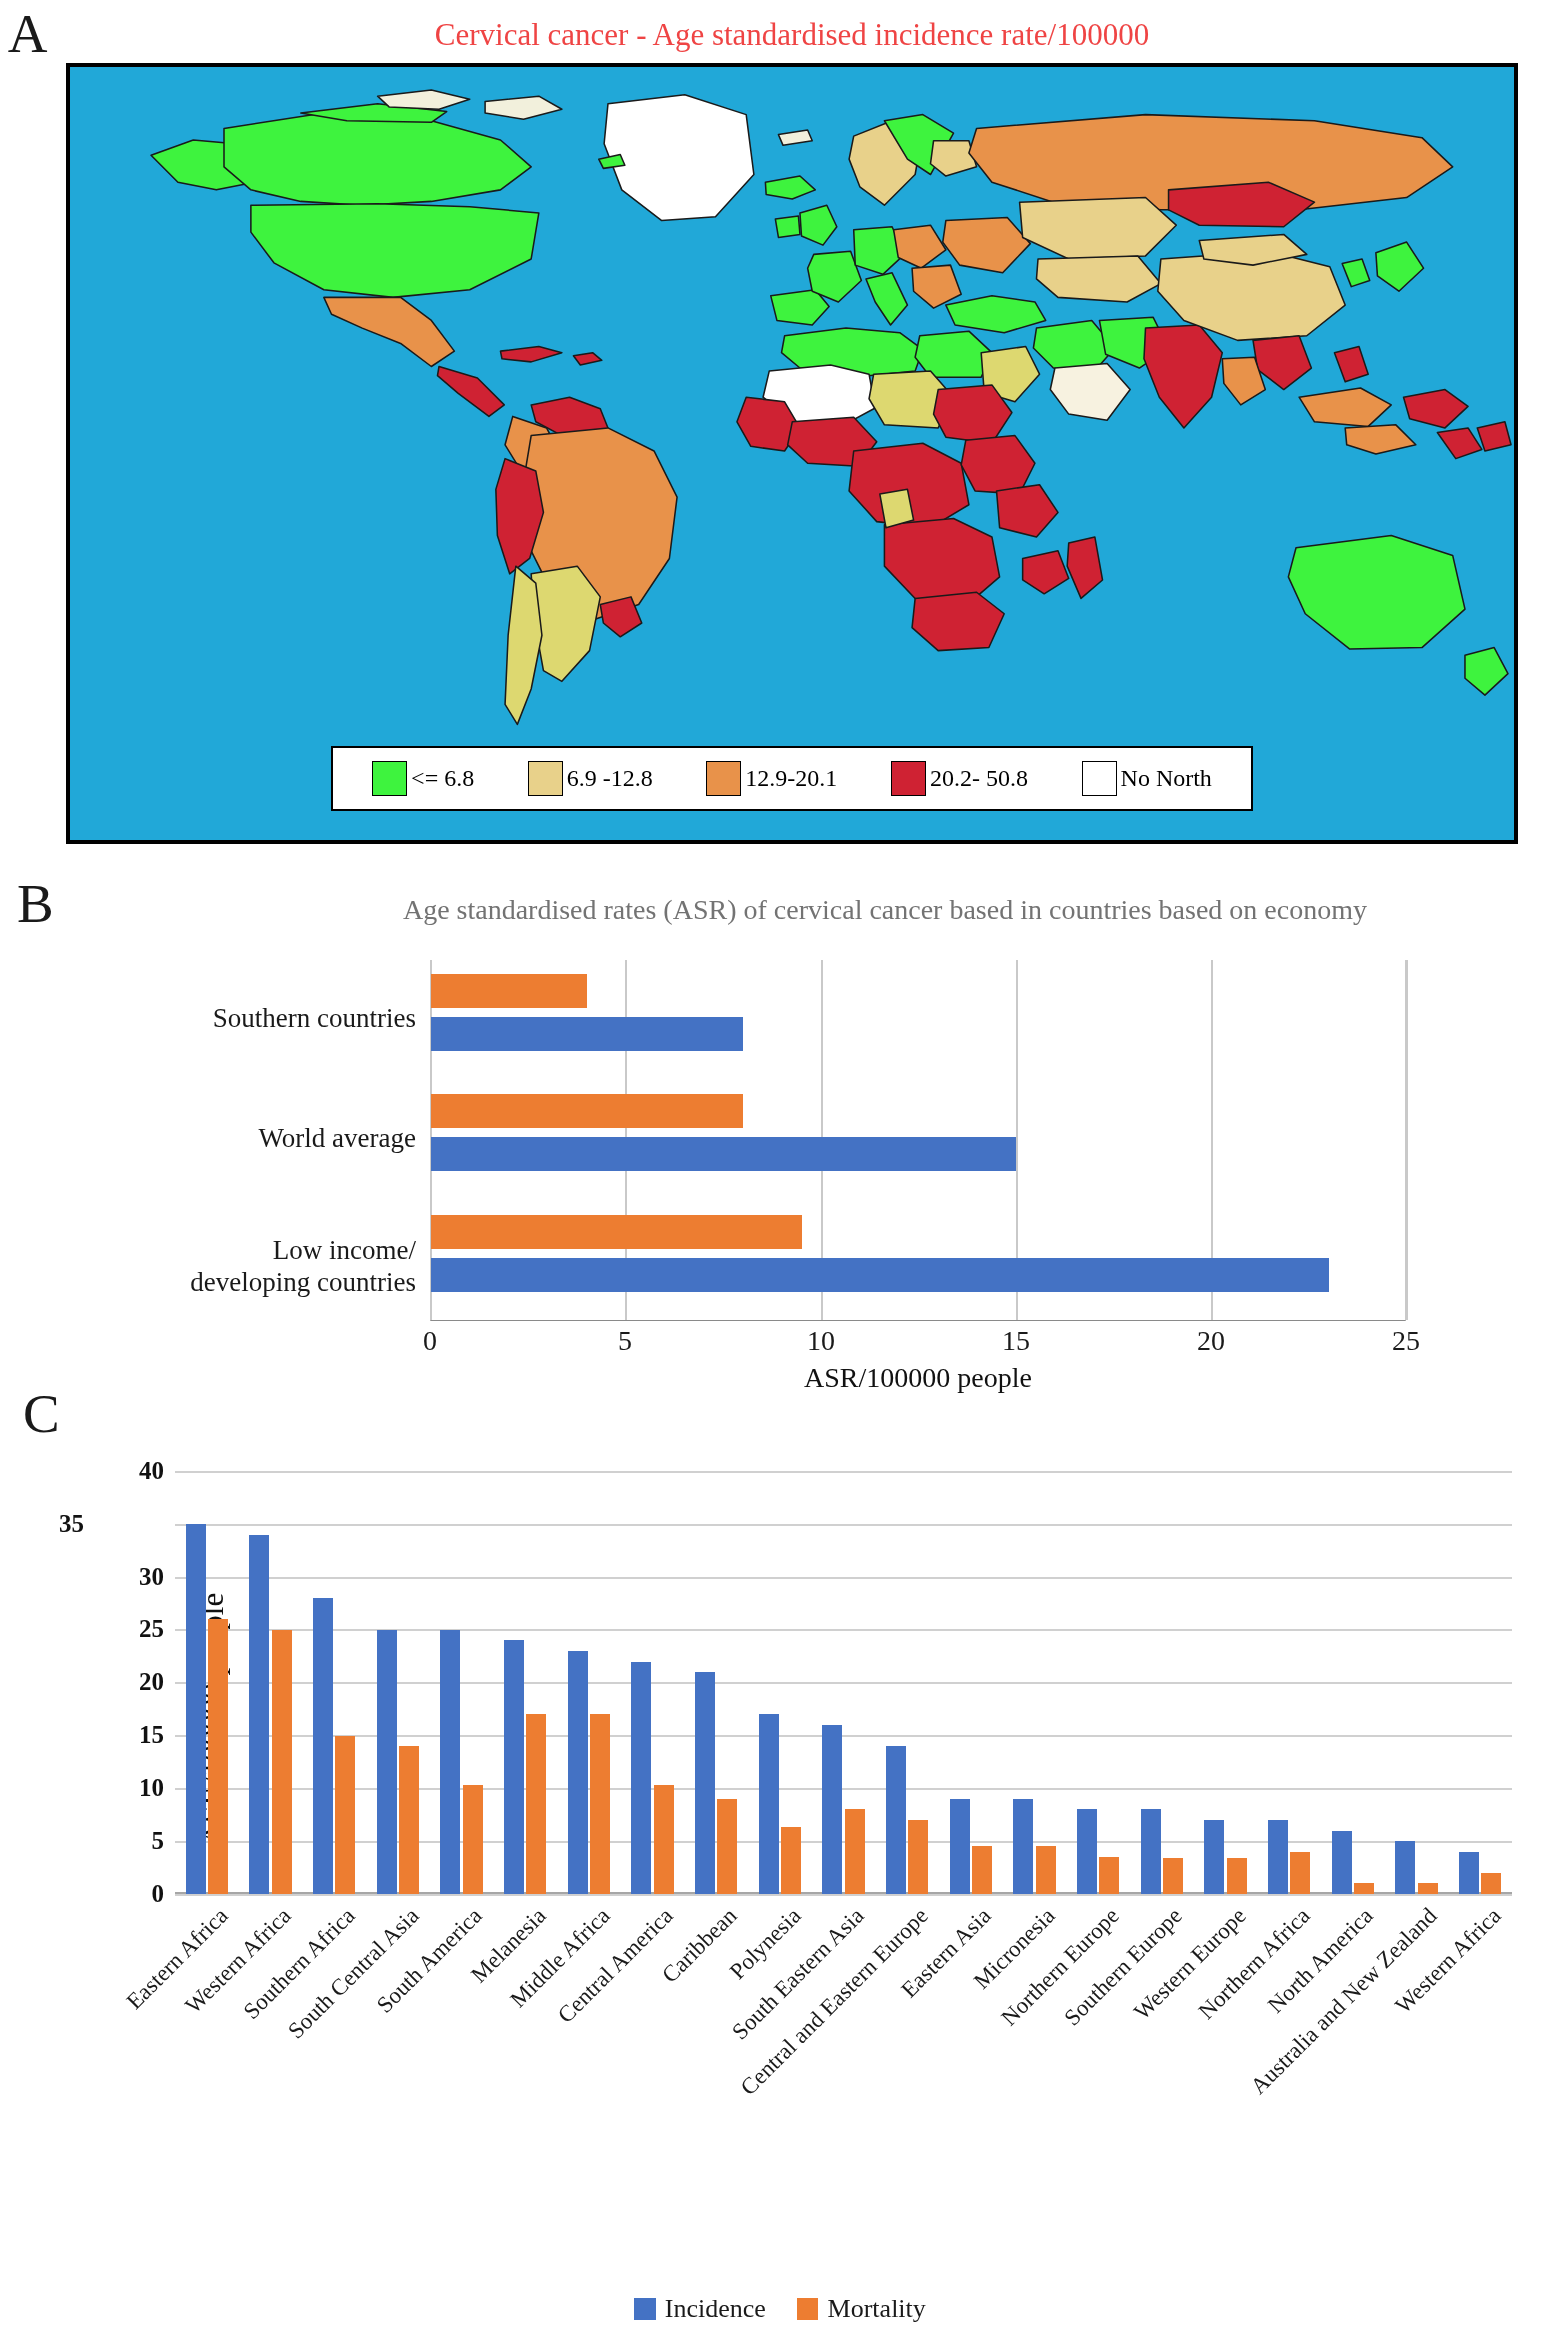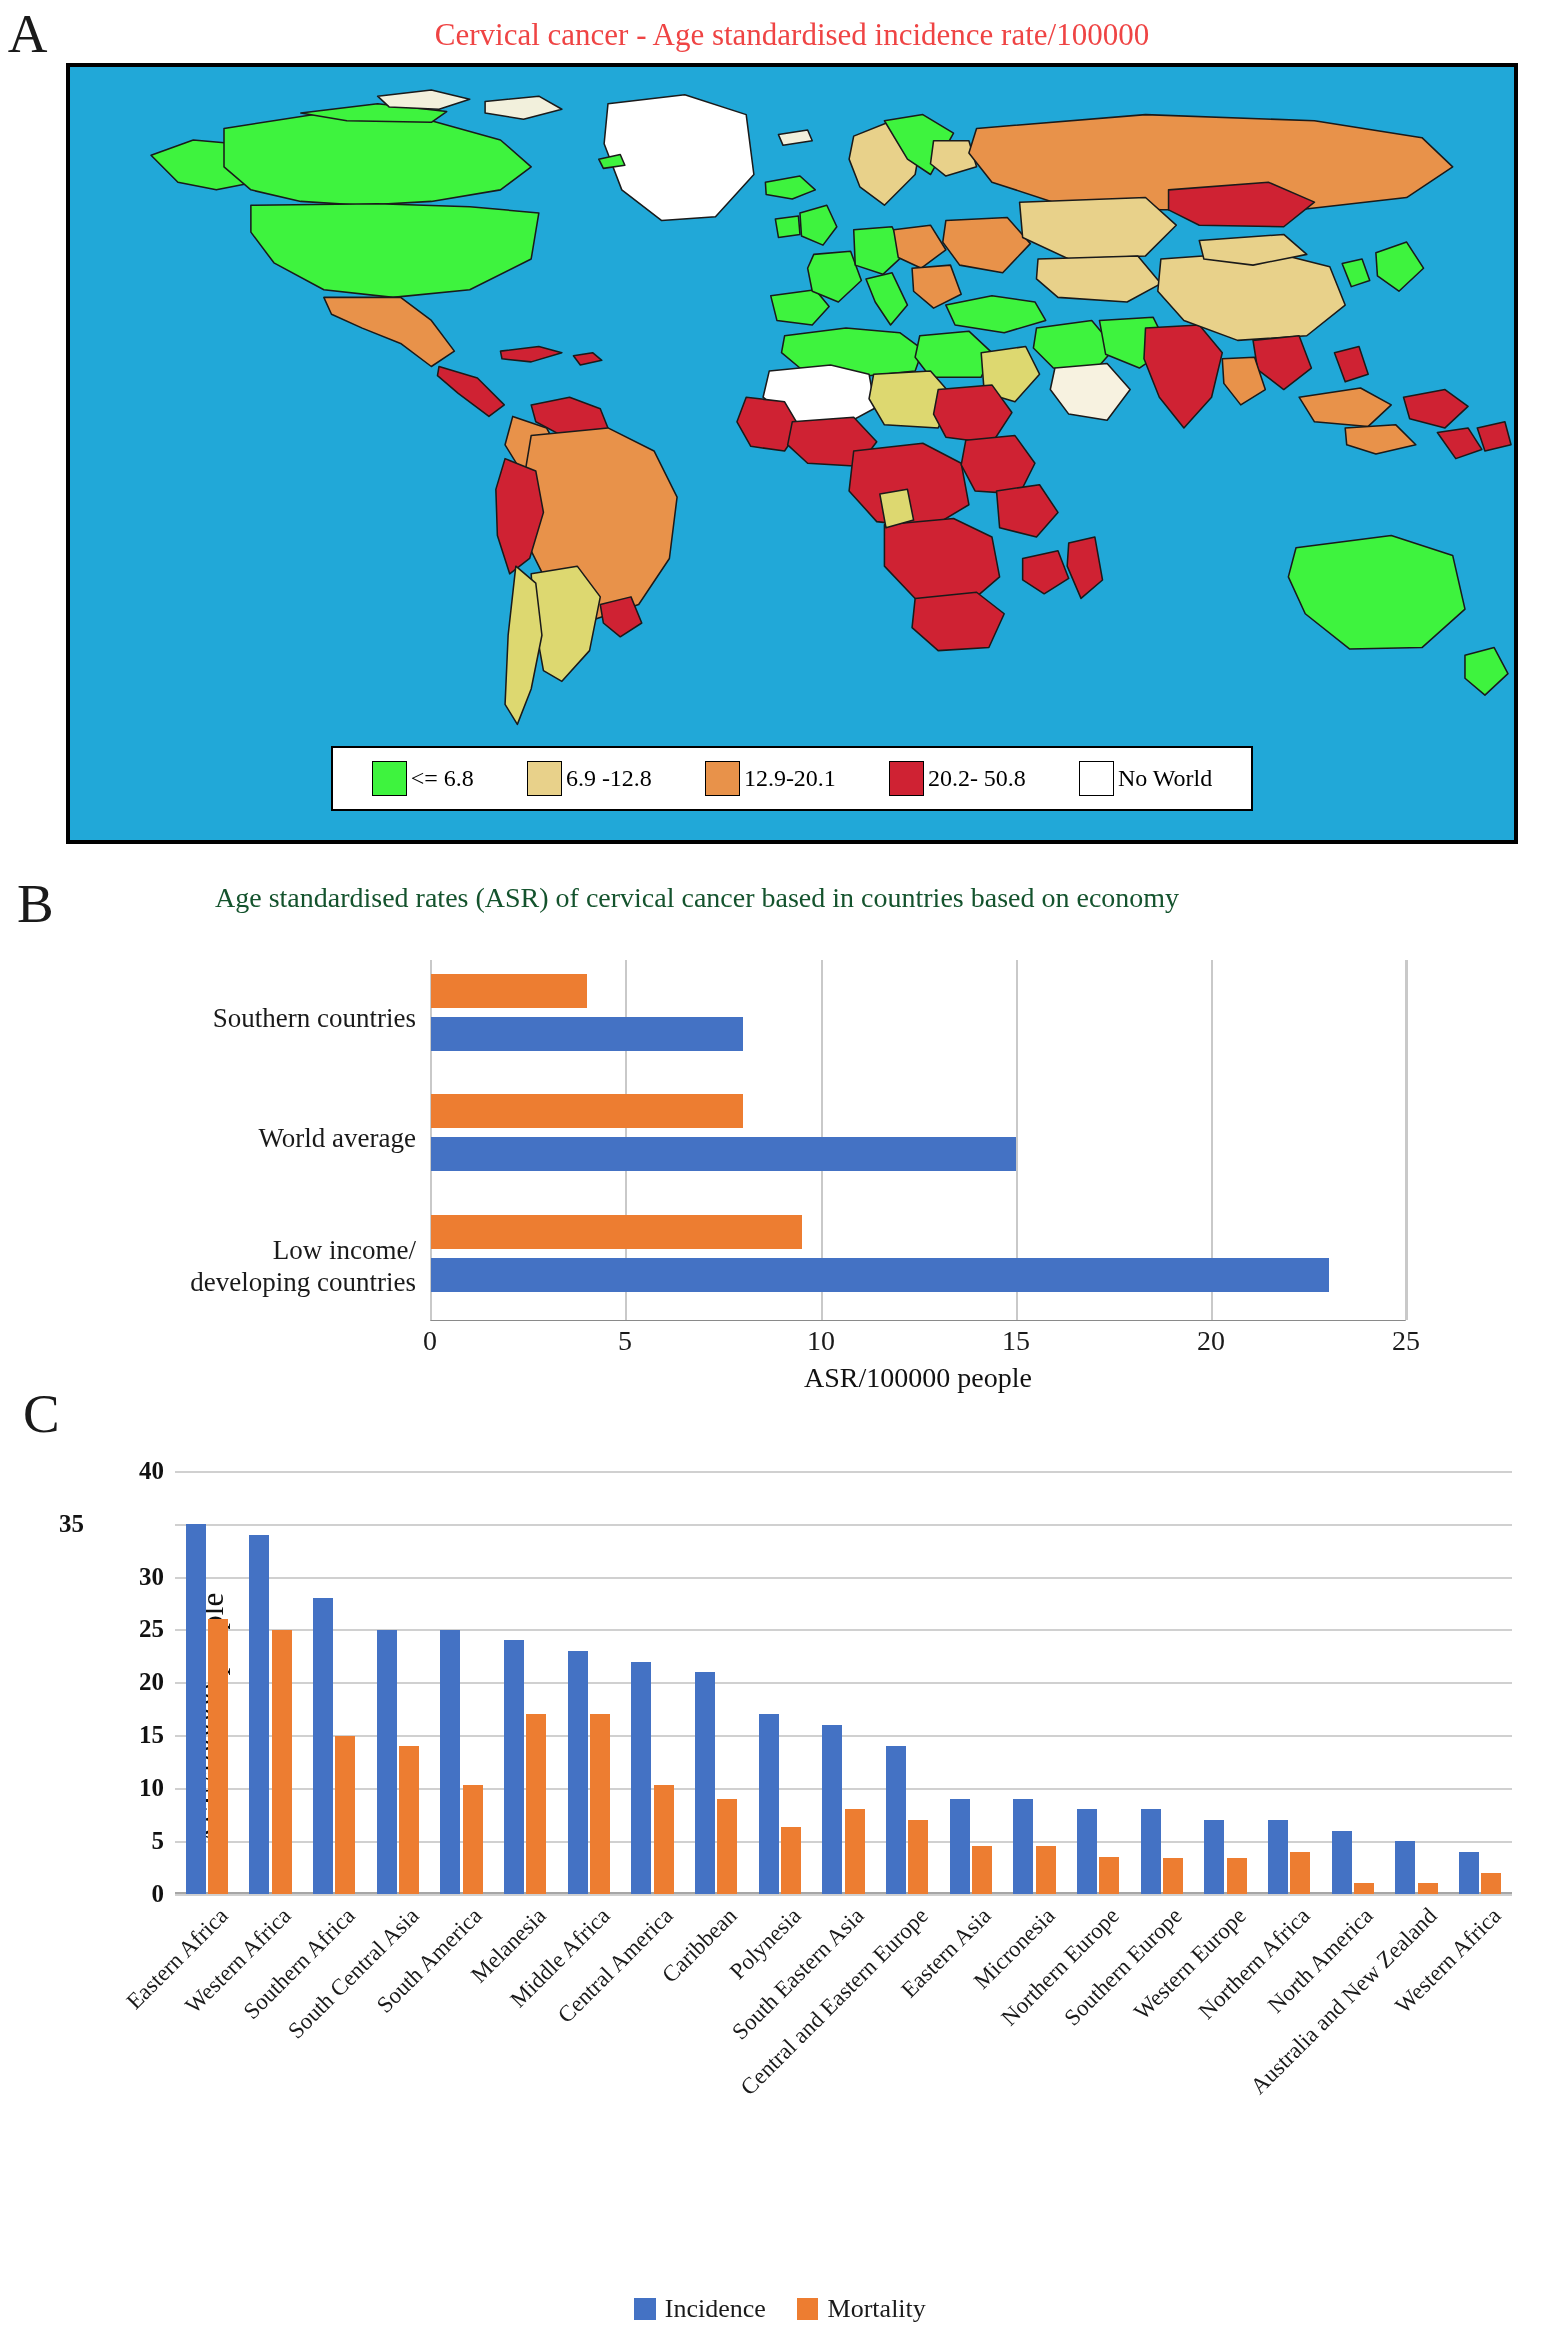--- a/index.html
+++ b/index.html
@@ -90,27 +90,27 @@
 
   
   #panelB {
     position: absolute;
     left: 0; top: 864px;
     width: 1560px;
     height: 530px;
   }
   #bTitle {
     position: absolute;
-    left: 215px; top: 17px;
+    left: 215px; top: 29px;
     width: 1152px;
-    text-align: left;
+    text-align: right;
     font-size: 28px;
     line-height: 1.22;
     font-family: "Liberation Serif", serif;
-    color: #14532d;
+    color: #737373;
   }
   #bPlot {
     position: absolute;
     left: 430px;
     top: 96px;
     width: 976px;
     height: 361px;
     border-left: 1.5px solid #c9c9c9;
     border-right: 1.5px solid #c9c9c9;
     border-bottom: 1.5px solid #8a8a8a;
@@ -385,21 +385,21 @@
       <div class="legend-item">
         <span class="legend-swatch" style="background:#e8924a"></span>
         <span class="legend-label">12.9-20.1</span>
       </div>
       <div class="legend-item">
         <span class="legend-swatch" style="background:#cf2233"></span>
         <span class="legend-label">20.2- 50.8</span>
       </div>
       <div class="legend-item">
         <span class="legend-swatch" style="background:#ffffff"></span>
-        <span class="legend-label">No World</span>
+        <span class="legend-label">No North</span>
       </div>
     </div>
   </div>
 </div>
 
 <div id="panelB">
   <div class="panel-letter" id="letterB" style="position:absolute;left:17px;top:11.5px;">B</div>
   <div id="bTitle">Age standardised rates (ASR) of cervical cancer based in countries based on economy</div>
   <div id="bPlot">
       <div class="b-gridline" style="left: -0.8px;"></div>

